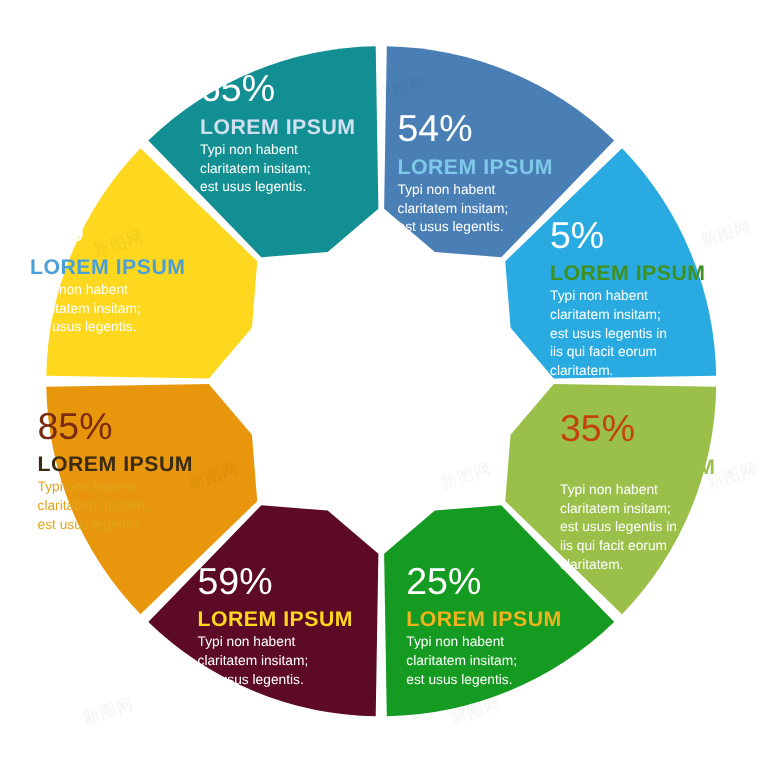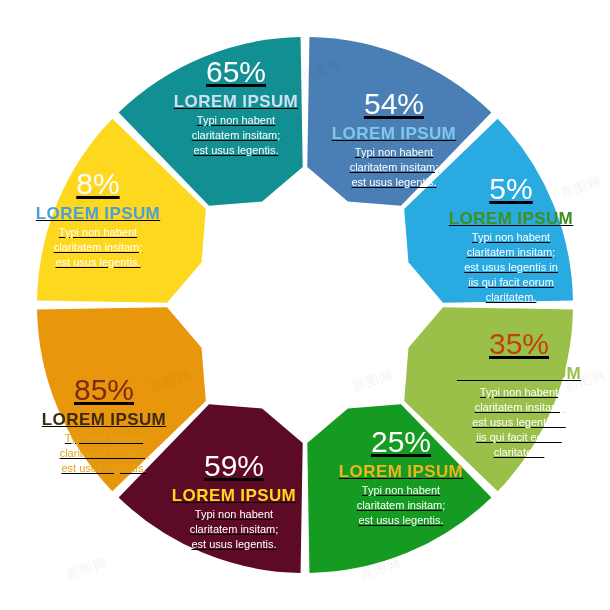--- a/index.html
+++ b/index.html
@@ -18,24 +18,23 @@
   #wheel {
     position: absolute;
     left: 0;
     top: 0;
     width: 610px;
     height: 610px;
   }
   .seg-label {
     position: absolute;
     box-sizing: border-box;
-    text-align: center;
+    text-align: left;
     pointer-events: none;
     line-height: 1;
-    text-decoration: underline;
   }
   .pct {
     font-size: 30px;
     font-weight: 400;
     letter-spacing: 0px;
     line-height: 1.05;
     margin: 0 0 5px 0;
     white-space: nowrap;
   }
   .lorem {
@@ -50,21 +49,21 @@
     font-weight: 400;
     line-height: 1.38;
   }
   .body div { white-space: nowrap; }
 
   
   #lbl-65 { left: 160px; top: 56px;  width: 152px; }
   #lbl-54 { left: 318px; top: 56px;  width: 152px; }
   #lbl-5  { left: 440px; top: 173px; width: 142px; }
   #lbl-35 { left: 448px; top: 328px; width: 142px; }
-  #lbl-25 { left: 325px; top: 426px; width: 152px; }
+  #lbl-25 { left: 325px; top: 450px; width: 152px; }
   #lbl-10 { left: 158px; top: 450px; width: 152px; }
   #lbl-85 { left: 30px;  top: 326px; width: 148px; }
   #lbl-8  { left: 24px;  top: 168px; width: 148px; }
 
   .wm {
     position: absolute;
     color: rgba(0,0,0,0.055);
     font-size: 13px;
     font-family: "DejaVu Sans", sans-serif;
     letter-spacing: 1px;
@@ -149,21 +148,21 @@
     <div class="pct" style="color: rgb(255, 255, 255);">59%</div>
     <div class="lorem" style="color: rgb(253, 216, 30);">LOREM IPSUM</div>
     <div class="body" style="color: rgb(255, 255, 255);">
         <div>Typi non habent</div>
         <div>claritatem insitam;</div>
         <div>est usus legentis.</div>
       </div>
   </div>
 
   <div class="seg-label" id="lbl-85">
-    <div class="pct" style="color: rgb(122, 43, 18); margin-top: 48px;">85%</div>
+    <div class="pct" style="color: rgb(122, 43, 18);">85%</div>
     <div class="lorem" style="color: rgb(58, 42, 16);">LOREM IPSUM</div>
     <div class="body" style="color: rgb(224, 164, 28);">
         <div>Typi non habent</div>
         <div>claritatem insitam;</div>
         <div>est usus legentis.</div>
       </div>
   </div>
 
   <div class="seg-label" id="lbl-8">
     <div class="pct" style="color: rgb(255, 255, 255);">8%</div>

